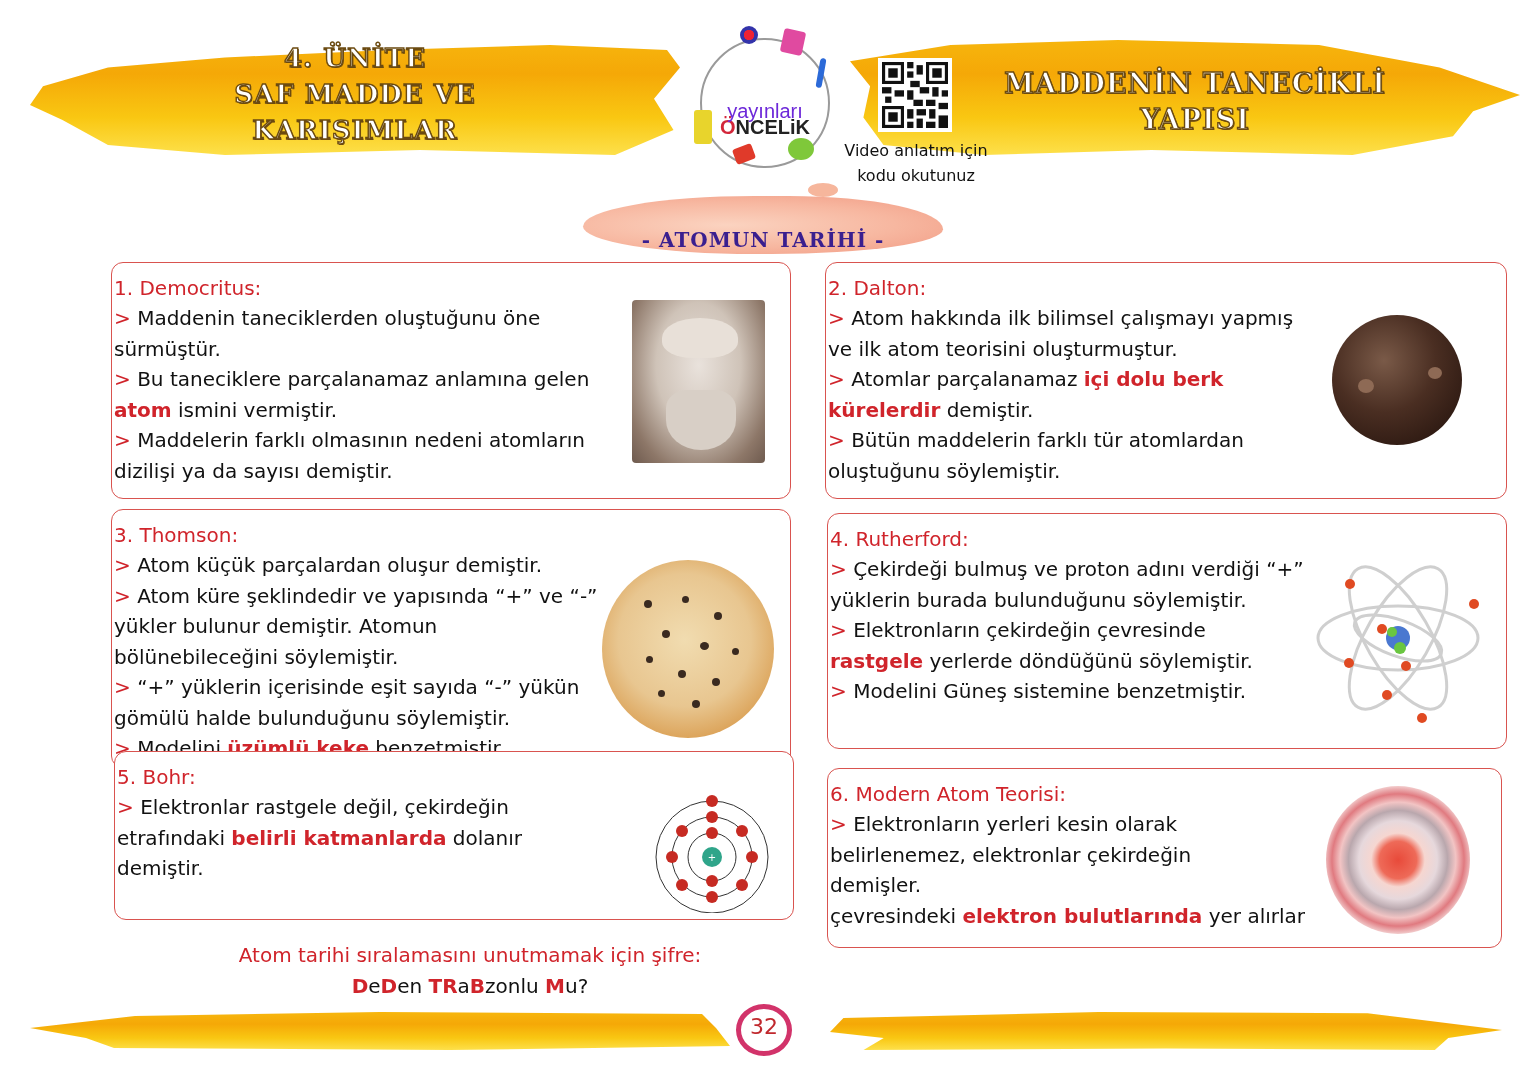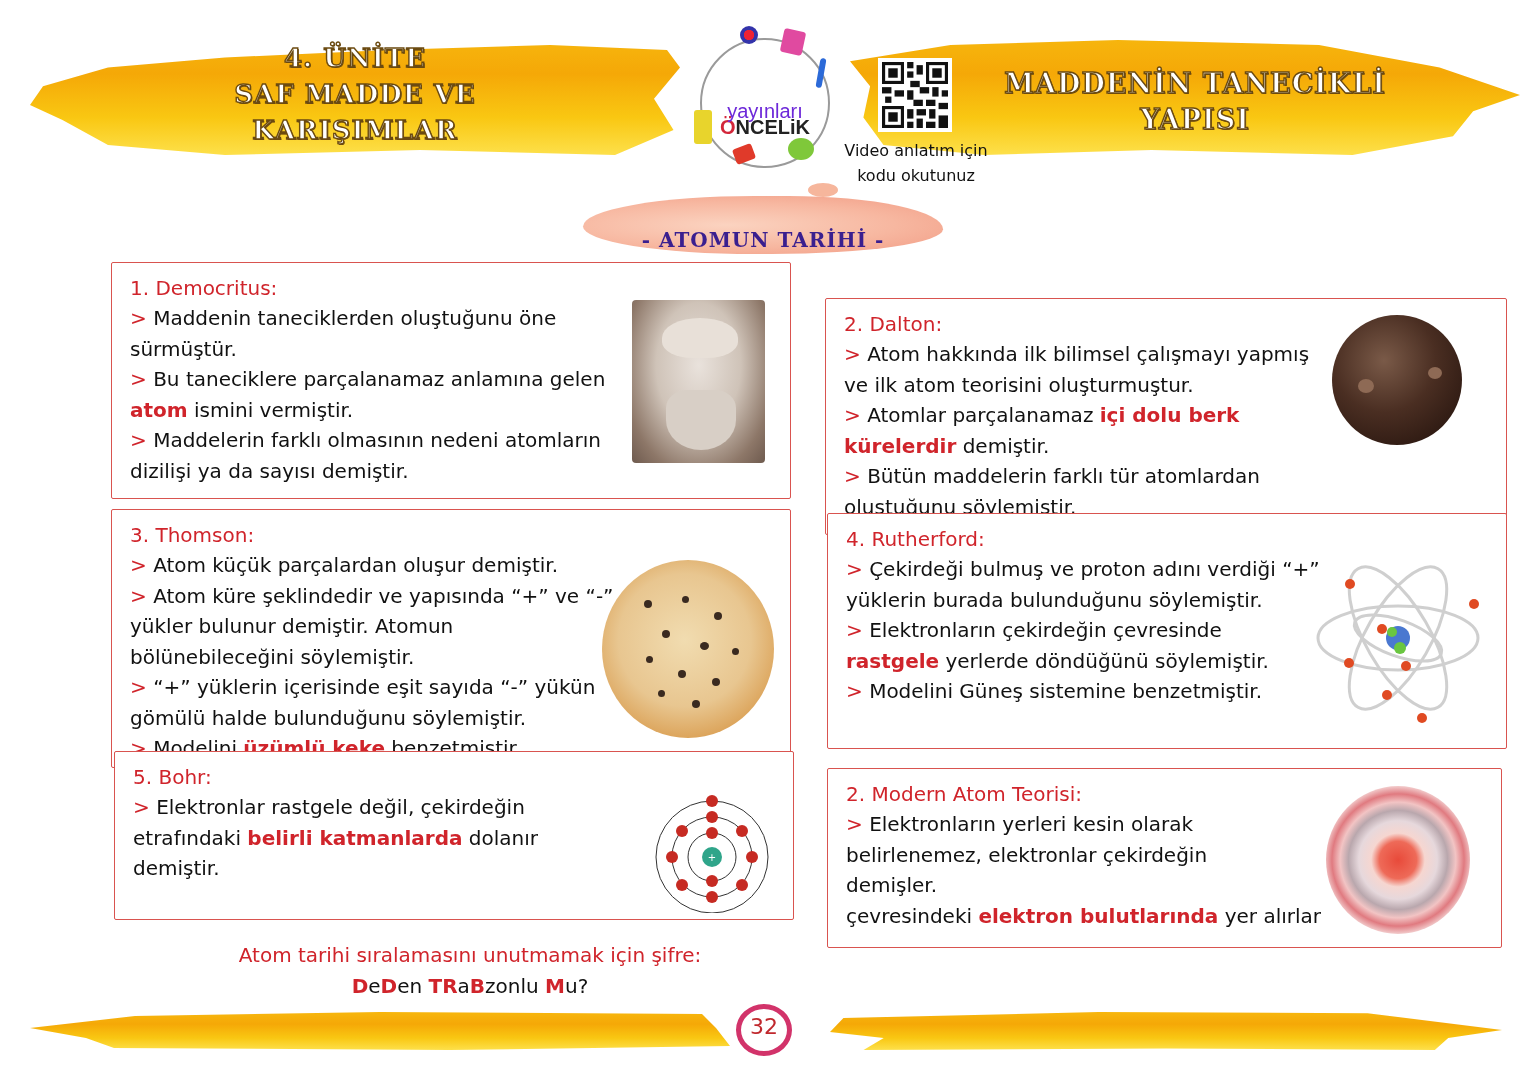--- a/index.html
+++ b/index.html
@@ -80,22 +80,22 @@
     position: absolute; left: 808px; top: 183px; width: 30px; height: 14px;
     border-radius: 50%; background: #f6b69c;
   }
   .section-title {
     position: absolute; left: 583px; top: 228px; width: 360px; text-align: center;
     font-family: "DejaVu Serif", serif; font-weight: bold; font-size: 20px; letter-spacing: 1px;
     color: #3a1f8f;
   }
 
   .card {
-    position: absolute; border: 1.5px solid #d9534f; border-radius: 2px; background: #fff;
-    padding: 10px 18px;
+    position: absolute; border: 1.5px solid #d9534f; border-radius: 12px; background: #fff;
+    padding: 10px 2px;
   }
   .card .title {
     color: #d0242b; font-size: 20px; line-height: 30px;
   }
   .card .line { font-size: 20px; line-height: 30.5px; color: #111; }
   .card .arrow { color: #d0242b; }
   .hl { color: #d0242b; font-weight: bold; }
 
   .img { position: absolute; }
 
@@ -194,21 +194,21 @@
 
 <div class="card" id="card0" style="left:111px;top:262px;width:680px;height:237px;">
     <div class="title">1. Democritus:</div>
     <div class="line"><span class="arrow">&gt; </span><span>Maddenin taneciklerden oluştuğunu öne</span></div>
     <div class="line"><span>sürmüştür.</span></div>
     <div class="line"><span class="arrow">&gt; </span><span>Bu taneciklere parçalanamaz anlamına gelen</span></div>
     <div class="line"><span class="hl">atom</span><span> ismini vermiştir.</span></div>
     <div class="line"><span class="arrow">&gt; </span><span>Maddelerin farklı olmasının nedeni atomların</span></div>
     <div class="line"><span>dizilişi ya da sayısı demiştir.</span></div>
   </div>
-<div class="card" id="card1" style="left:825px;top:262px;width:682px;height:237px;margin-top:36px;">
+<div class="card" id="card1" style="left:825px;top:262px;width:682px;height:237px;">
     <div class="title">2. Dalton:</div>
     <div class="line"><span class="arrow">&gt; </span><span>Atom hakkında ilk bilimsel çalışmayı yapmış</span></div>
     <div class="line"><span>ve ilk atom teorisini oluşturmuştur.</span></div>
     <div class="line"><span class="arrow">&gt; </span><span>Atomlar parçalanamaz </span><span class="hl">içi dolu berk</span></div>
     <div class="line"><span class="hl">kürelerdir</span><span> demiştir.</span></div>
     <div class="line"><span class="arrow">&gt; </span><span>Bütün maddelerin farklı tür atomlardan</span></div>
     <div class="line"><span>oluştuğunu söylemiştir.</span></div>
   </div>
 <div class="card" id="card2" style="left:111px;top:509px;width:680px;height:259px;">
     <div class="title">3. Thomson:</div>
@@ -228,21 +228,21 @@
     <div class="line"><span class="hl">rastgele</span><span> yerlerde döndüğünü söylemiştir.</span></div>
     <div class="line"><span class="arrow">&gt; </span><span>Modelini Güneş sistemine benzetmiştir.</span></div>
   </div>
 <div class="card" id="card4" style="left:114px;top:751px;width:680px;height:169px;">
     <div class="title">5. Bohr:</div>
     <div class="line"><span class="arrow">&gt; </span><span>Elektronlar rastgele değil, çekirdeğin</span></div>
     <div class="line"><span>etrafındaki </span><span class="hl">belirli katmanlarda</span><span> dolanır</span></div>
     <div class="line"><span>demiştir.</span></div>
   </div>
 <div class="card" id="card5" style="left:827px;top:768px;width:675px;height:180px;">
-    <div class="title">2. Modern Atom Teorisi:</div>
+    <div class="title">6. Modern Atom Teorisi:</div>
     <div class="line"><span class="arrow">&gt; </span><span>Elektronların yerleri kesin olarak</span></div>
     <div class="line"><span>belirlenemez, elektronlar çekirdeğin</span></div>
     <div class="line"><span>demişler.</span></div>
     <div class="line"><span>çevresindeki </span><span class="hl">elektron bulutlarında</span><span> yer alırlar</span></div>
   </div>
 
 <div class="img" style="left:632px;top:300px;width:133px;height:163px;border-radius:4px;background:radial-gradient(ellipse at 50% 40%, #e9e2dc 0%, #cfc3b8 45%, #8d7768 80%, #6e5a4e 100%);">
   <div style="position:absolute;left:30px;top:18px;width:76px;height:40px;border-radius:50% 50% 40% 40%;background:#e8e0d8;"></div>
   <div style="position:absolute;left:34px;top:90px;width:70px;height:60px;border-radius:30% 30% 50% 50%;background:#d8cfc6;"></div>
 </div>

